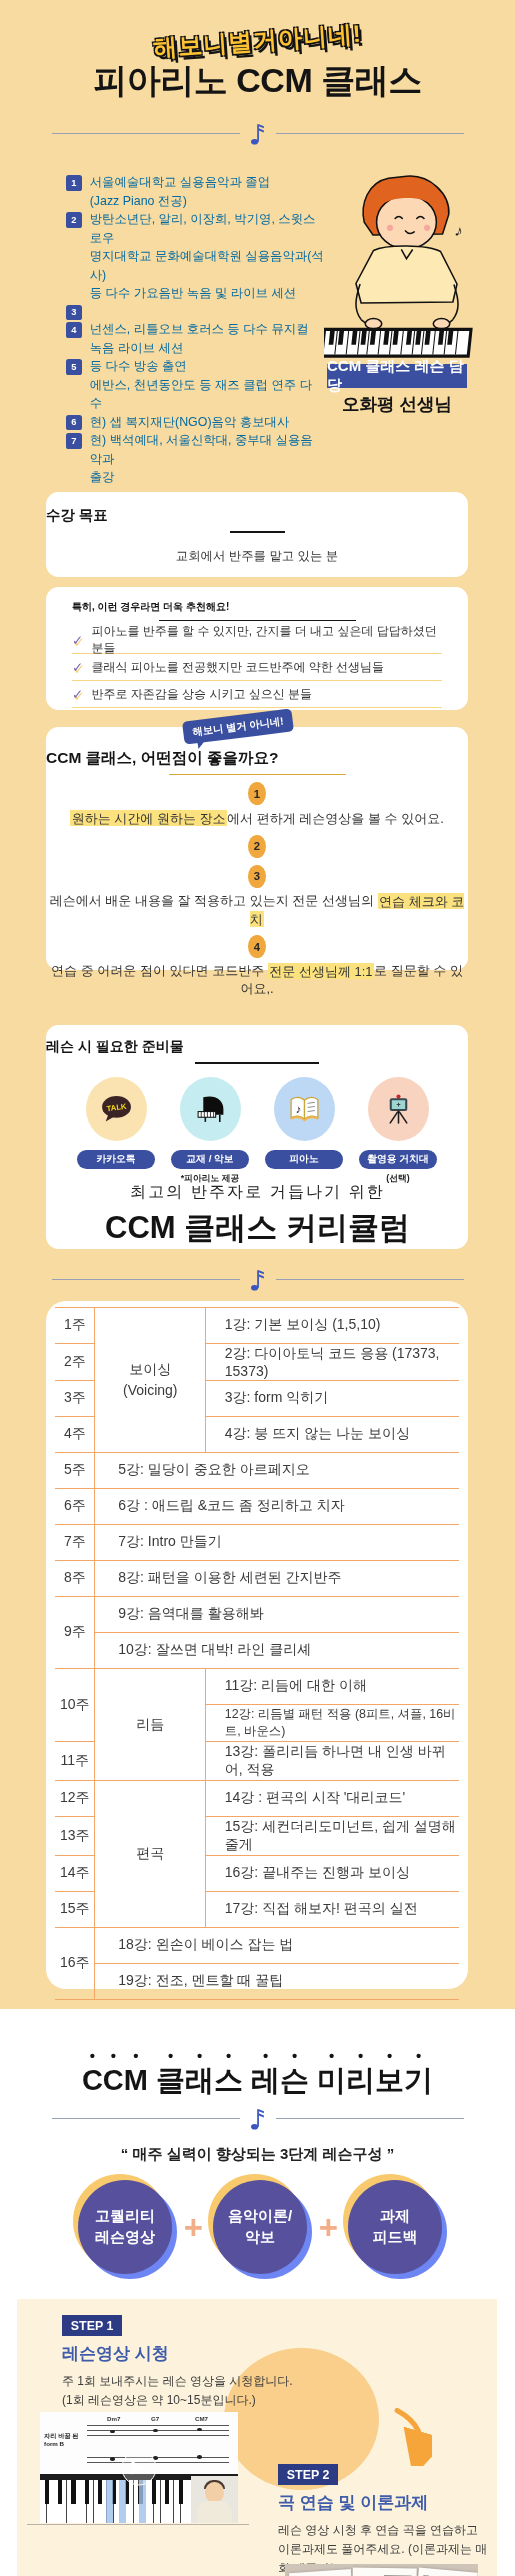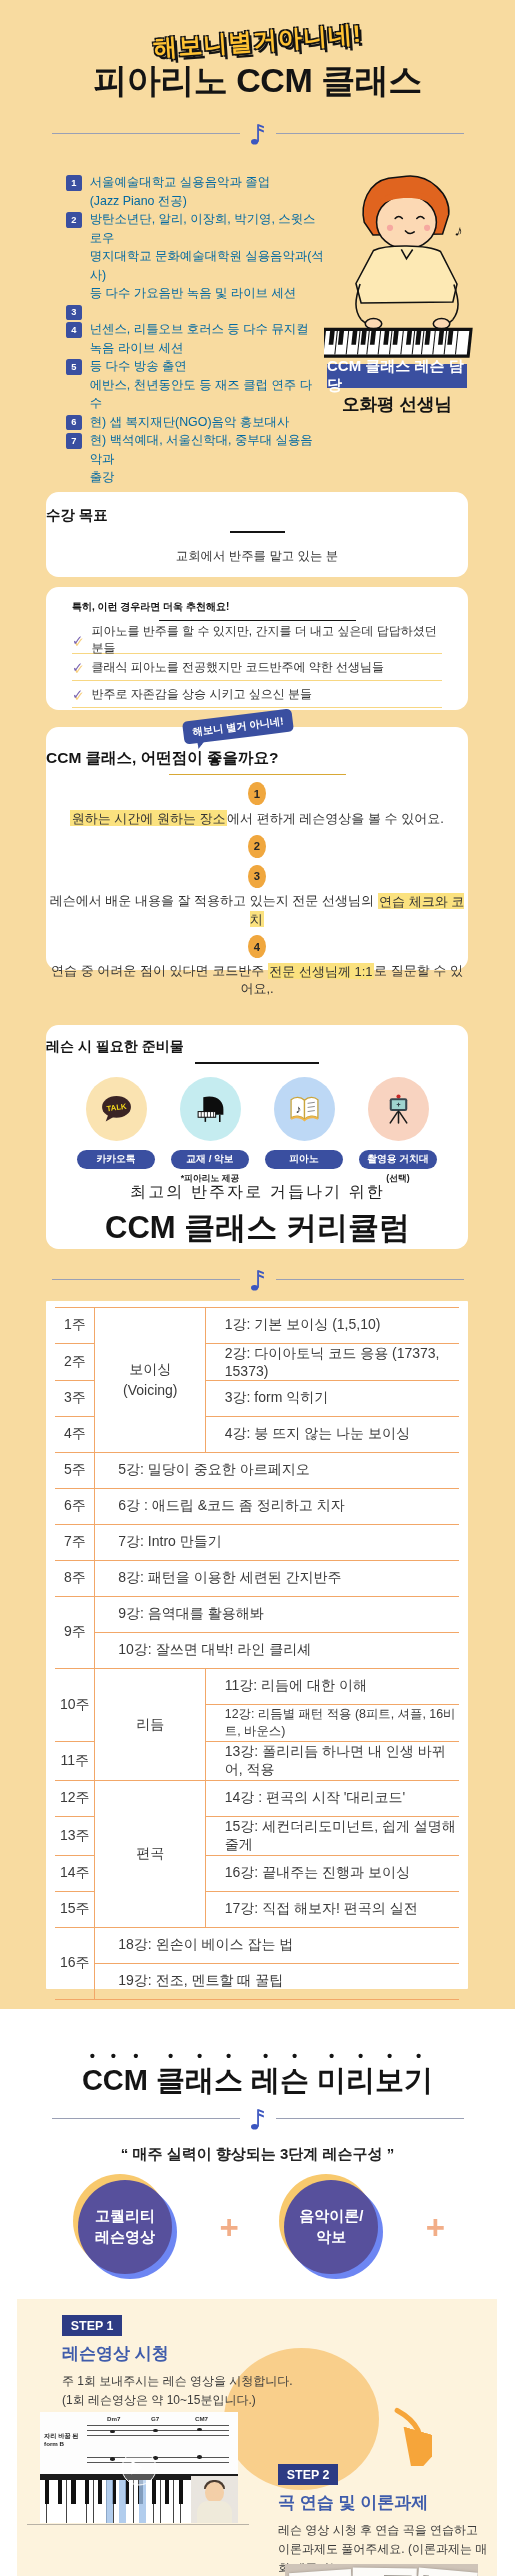--- a/index.html
+++ b/index.html
@@ -71,21 +71,21 @@
   .c1{background:#fae3b1;} .c2{background:#c5ecf0;} .c3{background:#bdd8f5;} .c4{background:#f8d3c0;}
   .pill{margin:9.3px auto 0;min-width:66px;padding:0 6.2px;height:19px;border-radius:9.8px;background:#3a4fa0;
     color:#fff;font-size:9.8px;font-weight:700;display:inline-flex;align-items:center;justify-content:center;}
   .cap{margin-top:4.1px;font-size:8.8px;color:#222;font-weight:600;min-height:10.3px;}
 
   
   .curr-eyebrow{position:absolute;top:1182px;left:0;width:515px;text-align:center;font-size:16px;color:#222;
     font-weight:500;letter-spacing:2.1px;}
   .curr-title{position:absolute;top:1207px;left:0;width:515px;text-align:center;font-size:31px;font-weight:800;color:#141414;}
   .d2{position:absolute;top:1268px;left:52px;width:412px;}
-  .curr-card{top:1301px;height:688px;border-radius:1px;padding:5.7px 9.3px;}
+  .curr-card{top:1301px;height:688px;border-radius:20px;padding:5.7px 9.3px;}
   table.curr{border-collapse:collapse;width:404px;table-layout:fixed;}
   table.curr tr{height:36px;}
   table.curr td{border-top:1px solid #f2a768;border-bottom:1px solid #f2a768;font-size:14px;color:#3a3a3a;font-weight:500;}
   td.wk{width:37px;text-align:center;border-right:1px solid #f2a768;font-size:13px;}
   td.cat{width:108px;text-align:center;border-right:1px solid #f2a768;line-height:20.6px;}
   td.ls{padding-left:18.5px;}
   td.ls2{padding-left:23px;}
 
   
   .pv-title{position:absolute;top:2047px;left:0;width:515px;margin:0;text-align:center;font-size:29px;font-weight:800;color:#141414;
@@ -510,20 +510,28 @@
     <span class="plus">+</span>
     <div class="pillar-wrap">
       <div class="halo halo-y"></div>
       <div class="halo halo-b"></div>
       <div class="pillar">
           <span>음악이론/</span>
           <span>악보</span>
         </div>
     </div>
     <span class="plus">+</span>
+    <div class="pillar-wrap">
+      <div class="halo halo-y"></div>
+      <div class="halo halo-b"></div>
+      <div class="pillar">
+          <span>과제</span>
+          <span>피드백</span>
+        </div>
+    </div>
   </div>
 
   <div class="cream">
     <div class="blob blob1"></div>
 
     <div class="step" style="left:45px;top:16px;">
       <span class="step-badge">STEP 1</span>
       <h3 class="step-title">레슨영상 시청</h3>
       <div class="step-body">
         <p class="step-line">주 1회 보내주시는 레슨 영상을 시청합니다.</p>

